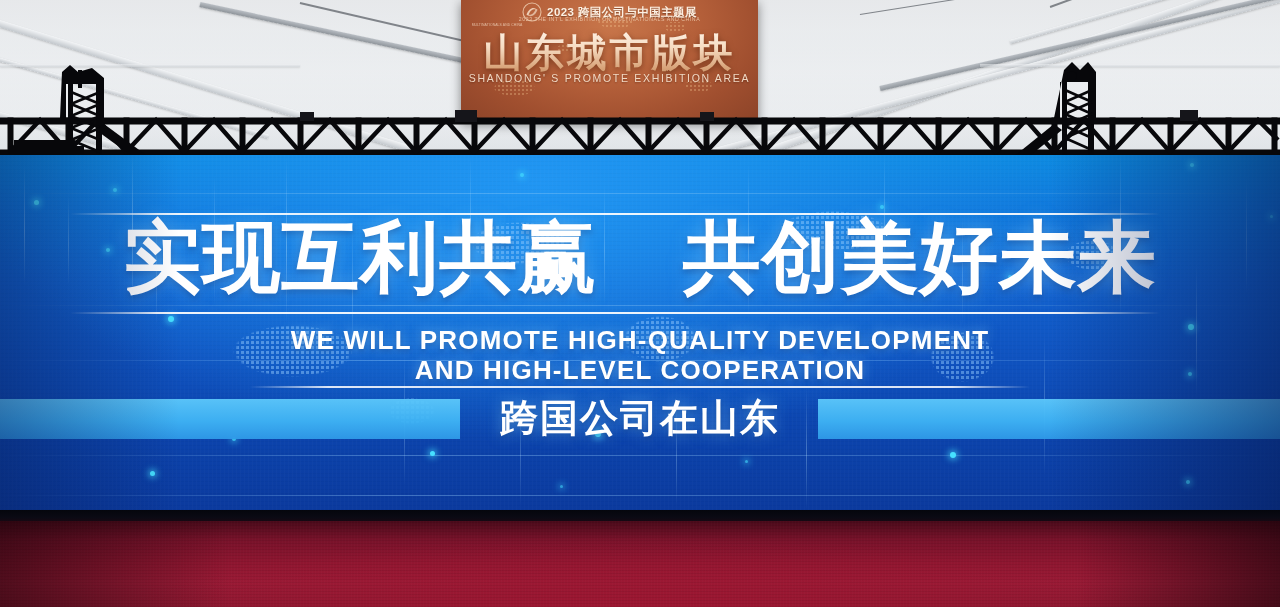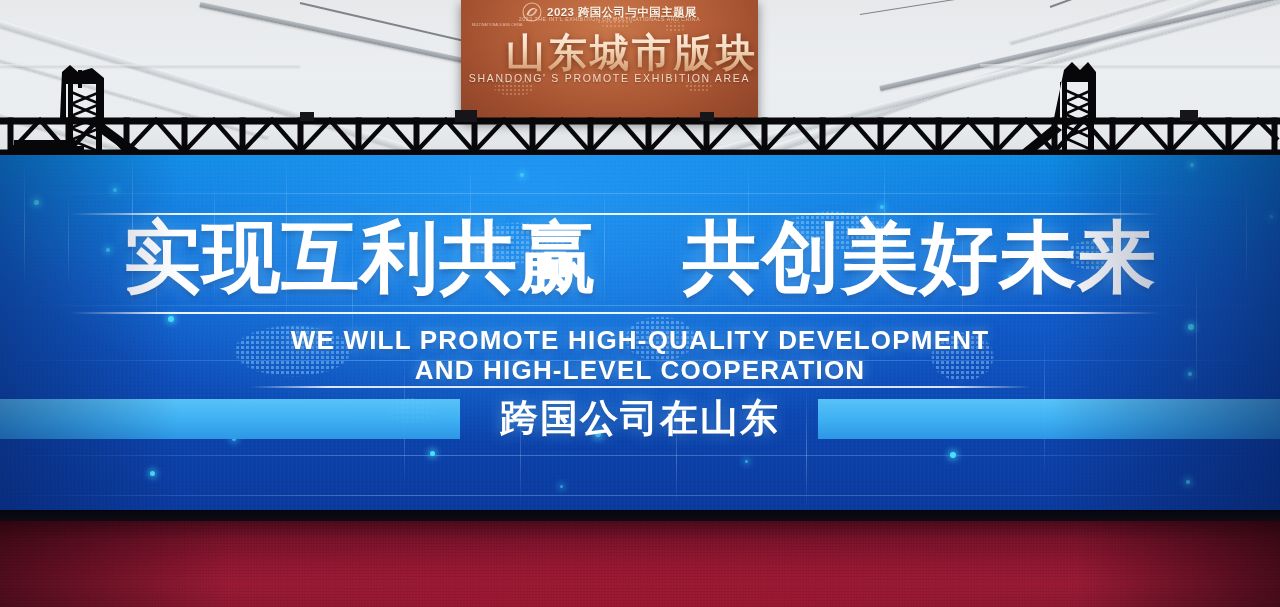--- a/index.html
+++ b/index.html
@@ -67,21 +67,21 @@
     font-size:11.5px; font-weight:bold; color:#fdf0e2;
     letter-spacing:.4px; white-space:nowrap;
     text-shadow:0 1px 1px rgba(0,0,0,.3);
   }
   .banner-head-en {
     position:absolute; top:16px; left:0; width:100%; text-align:center;
     font-size:5.2px; color:#f0cdb0; letter-spacing:.55px; opacity:.85;
     white-space:nowrap;
   }
   .banner-title {
-    position:absolute; top:26px; left:0; width:100%; text-align:right;
+    position:absolute; top:26px; left:0; width:100%; text-align:center;
     font-size:39px; font-weight:bold; letter-spacing:3px;
     color:#fbe9d6;
     background:linear-gradient(180deg,#fff6ec 0%,#f6dcc2 40%,#d8a379 78%,#c08a5e 100%);
     -webkit-background-clip:text; background-clip:text;
     -webkit-text-fill-color:transparent;
     filter:drop-shadow(0 2px 3px rgba(70,25,5,.55));
     white-space:nowrap;
   }
   .banner-sub {
     position:absolute; top:72px; left:0; width:100%; text-align:center;

